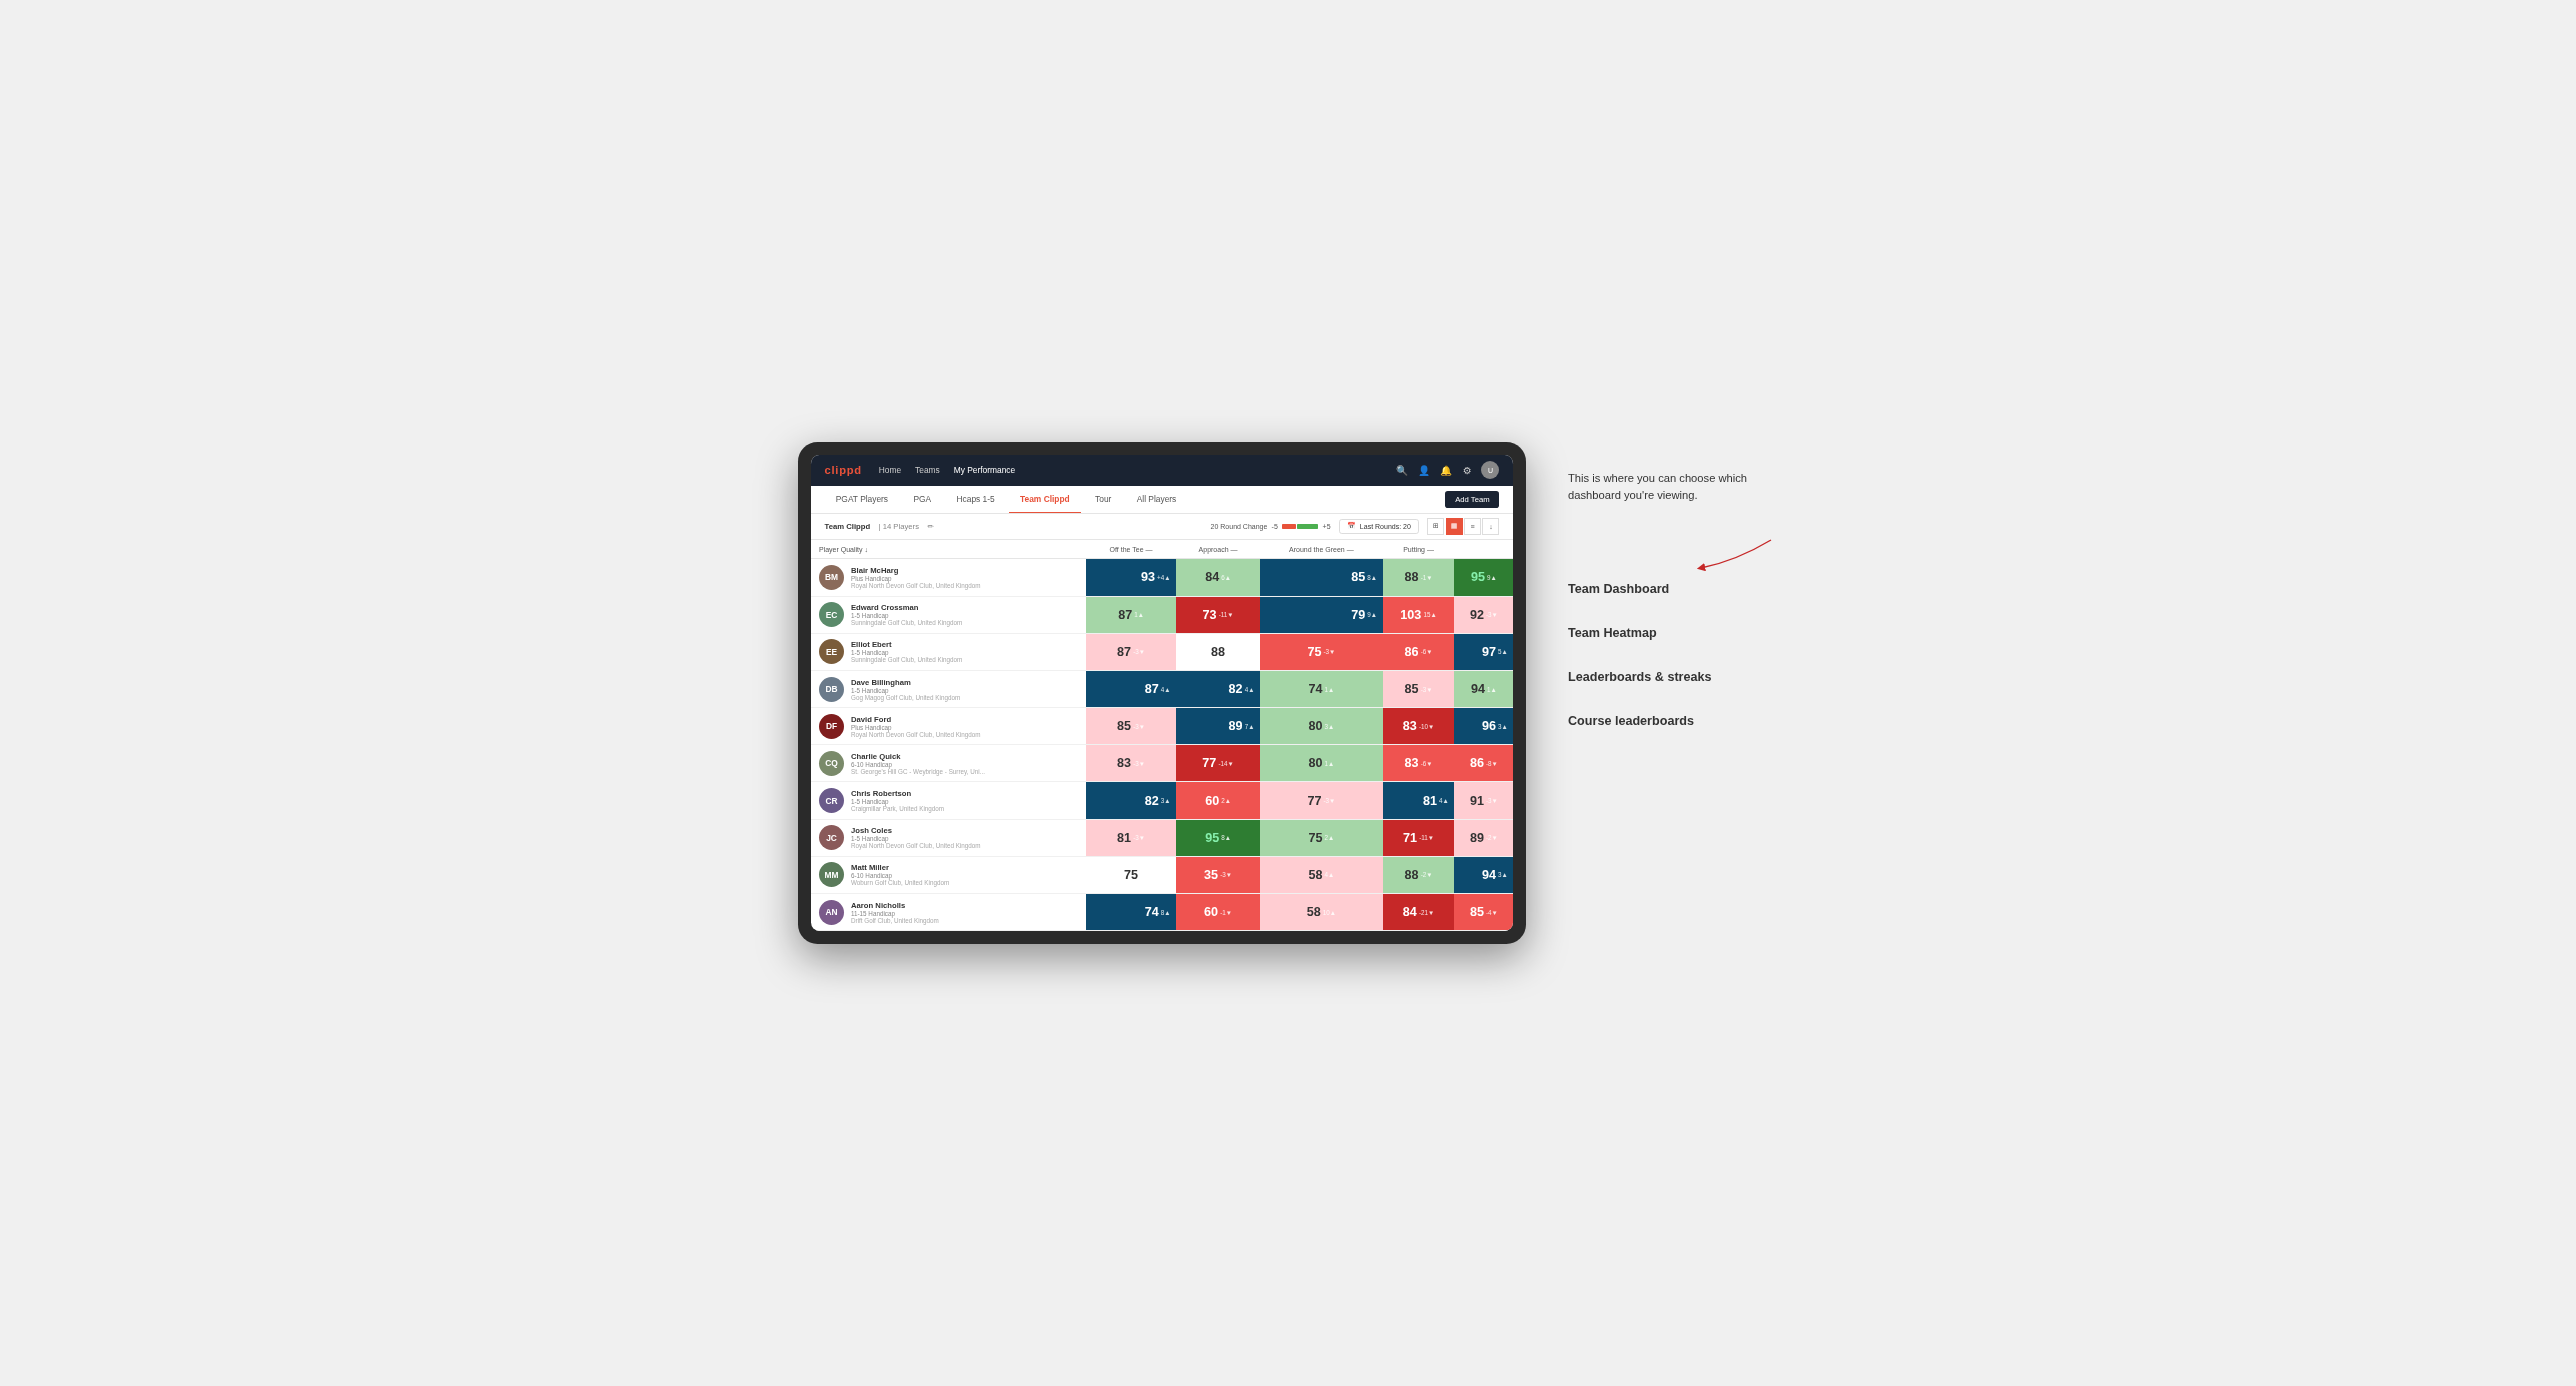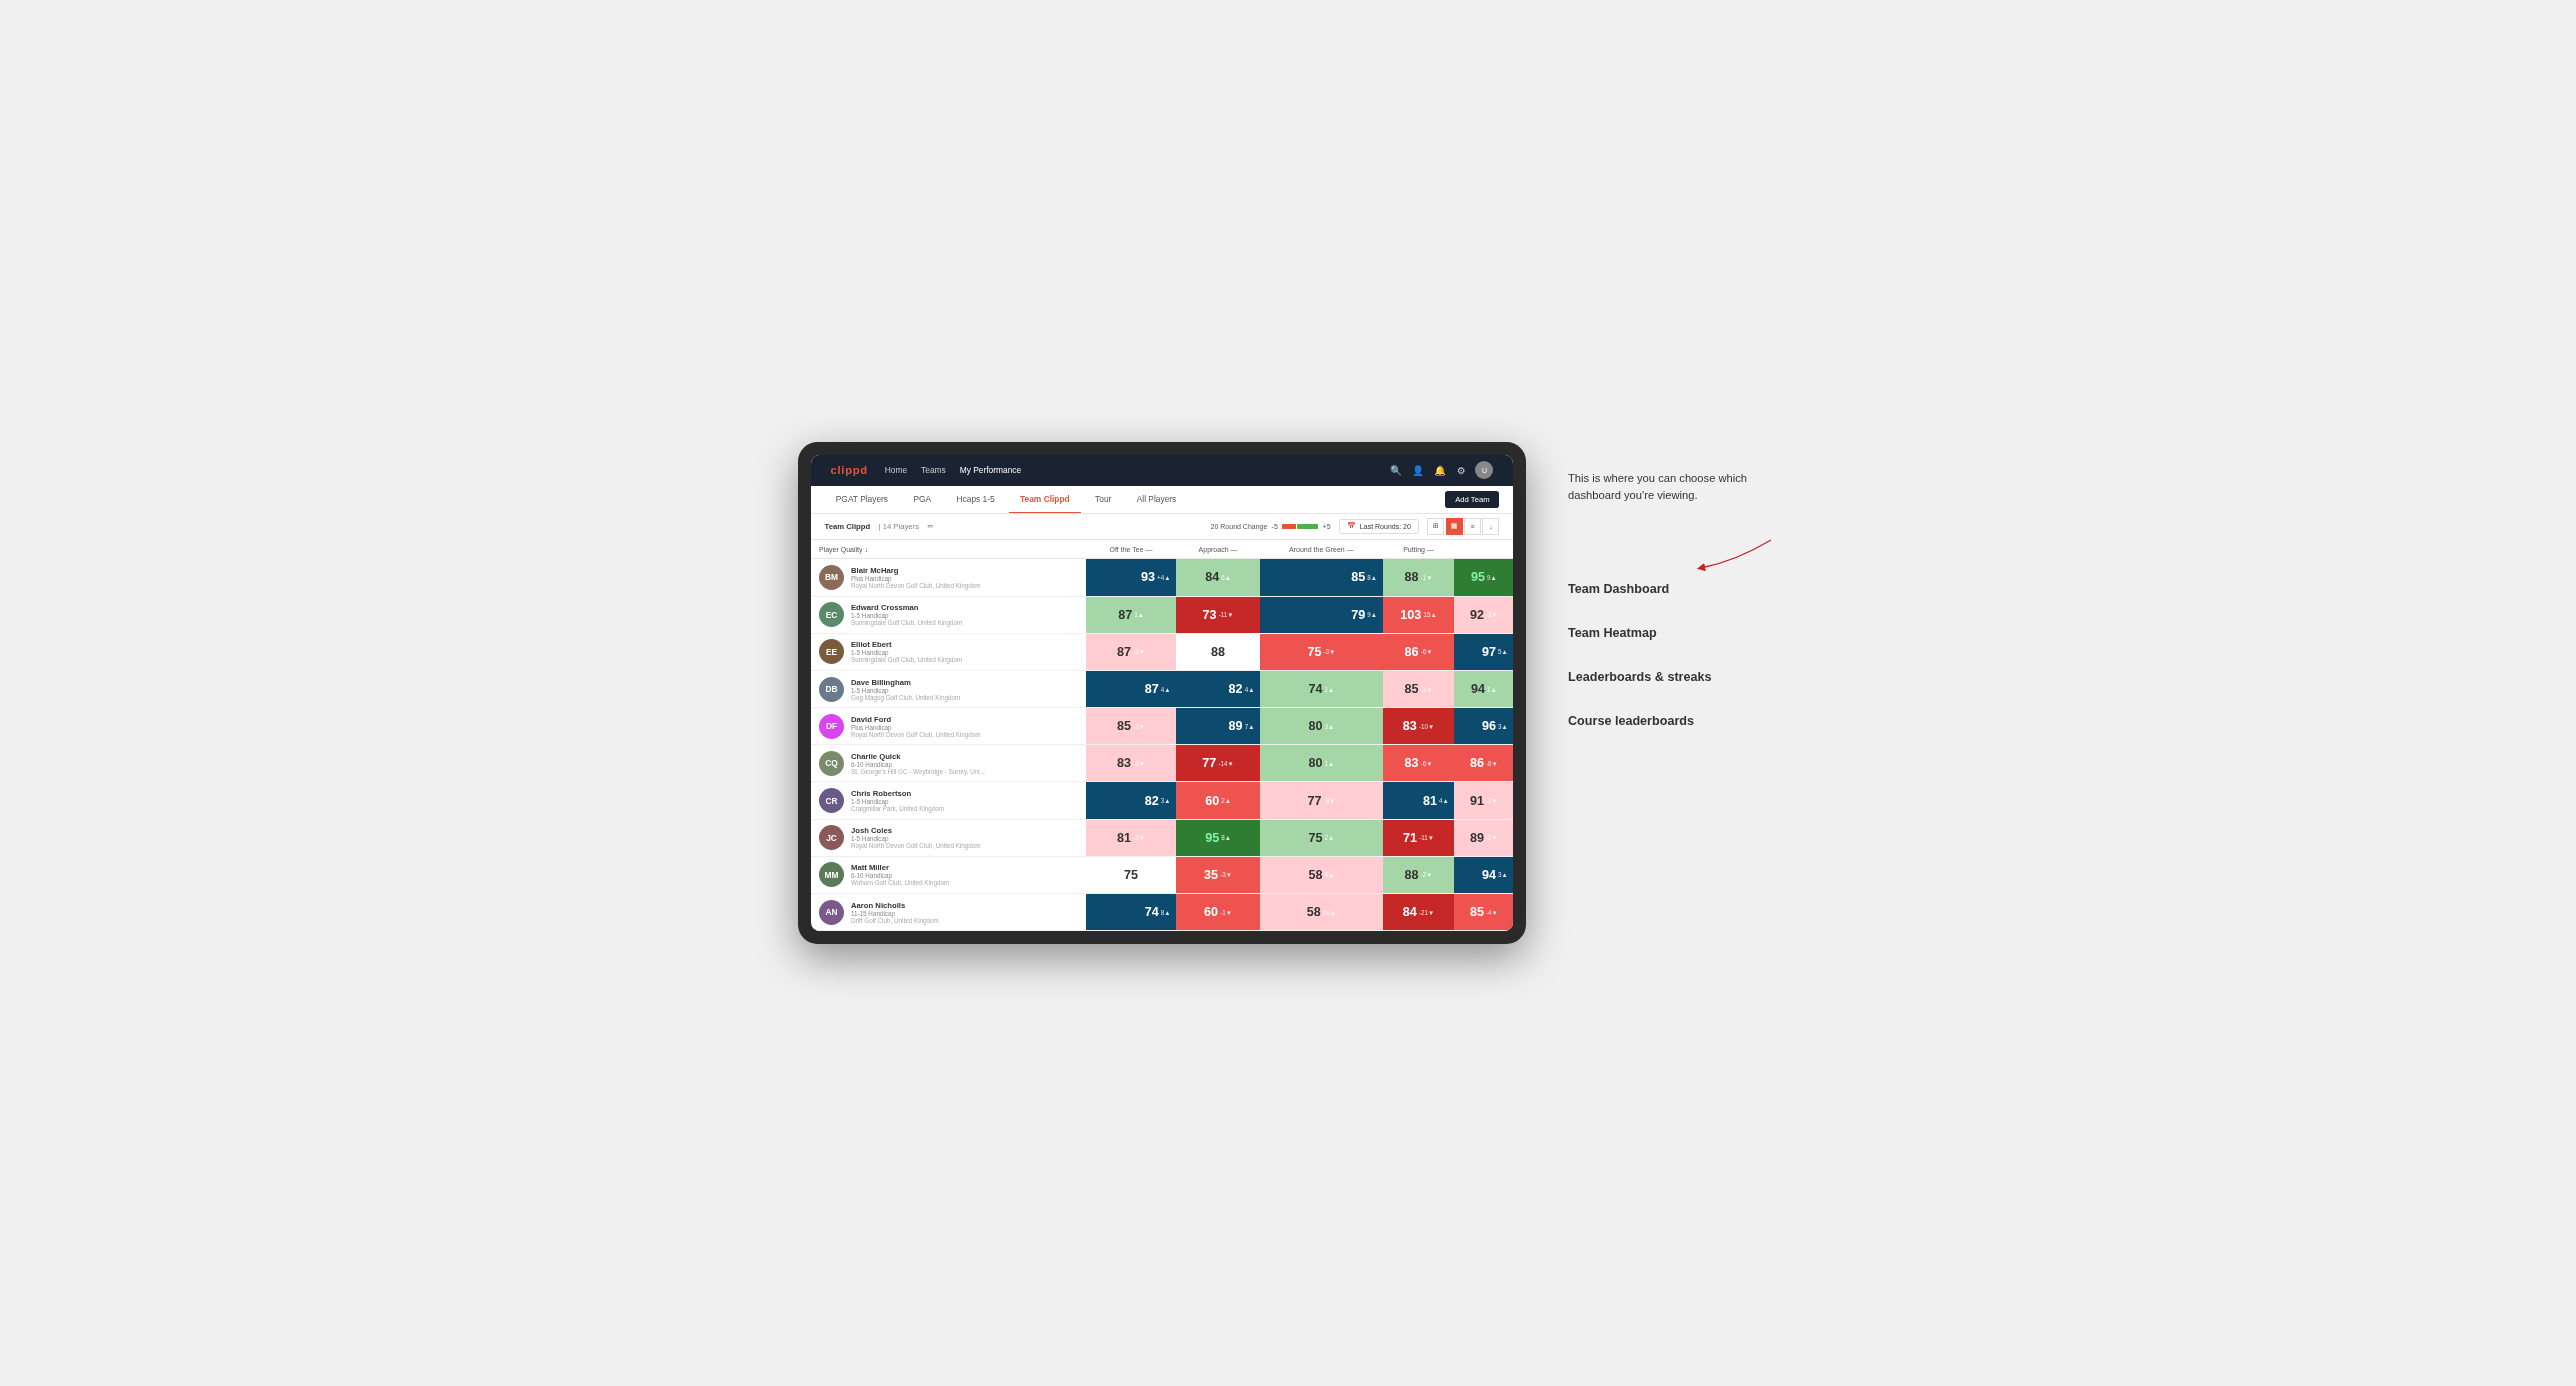--- a/index.html
+++ b/index.html
@@ -35,21 +35,21 @@
       background: #fff;
       border-radius: 8.4px;
       overflow: hidden;
     }
 
     
     .nav-bar {
       background: #1a2332;
       display: flex;
       align-items: center;
-      padding: 0 20px;
+      padding: 0 14px;
       height: 31px;
       gap: 17px;
     }
 
     .nav-logo {
       color: #e8523a;
       font-size: 11.2px;
       font-weight: 700;
       letter-spacing: 0.7px;
     }
@@ -610,21 +610,21 @@
                 <td class="metric-cell">
                   <div class="metric-inner bg-green-light">
         <span class="metric-value">94</span>
         <div class="metric-change up" style="color:rgba(255,255,255,0.85)">1▲</div>
       </div>
                 </td>
               </tr>
               <tr>
                 <td>
       <div class="player-cell">
-        <div class="player-avatar" style="background:#d946ef">DF</div>
+        <div class="player-avatar" style="background:#7f1d1d">DF</div>
         <div class="player-info">
           <div class="name">David Ford</div>
           <div class="handicap">Plus Handicap</div>
           <div class="club">Royal North Devon Golf Club, United Kingdom</div>
         </div>
       </div>
     </td>
                 <td class="metric-cell">
                   <div class="metric-inner bg-red-light">
         <span class="metric-value">85</span>

